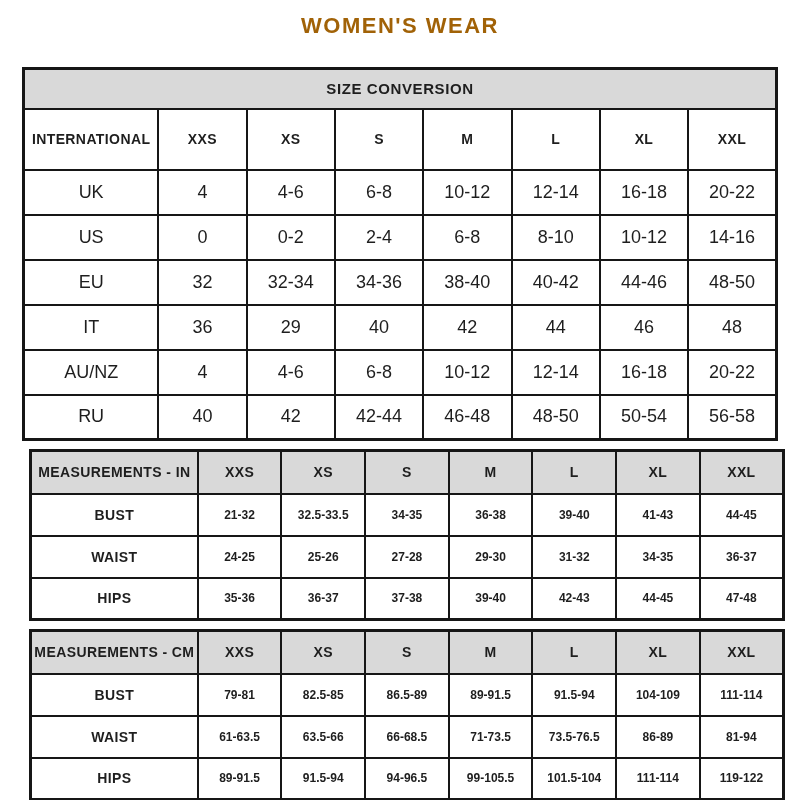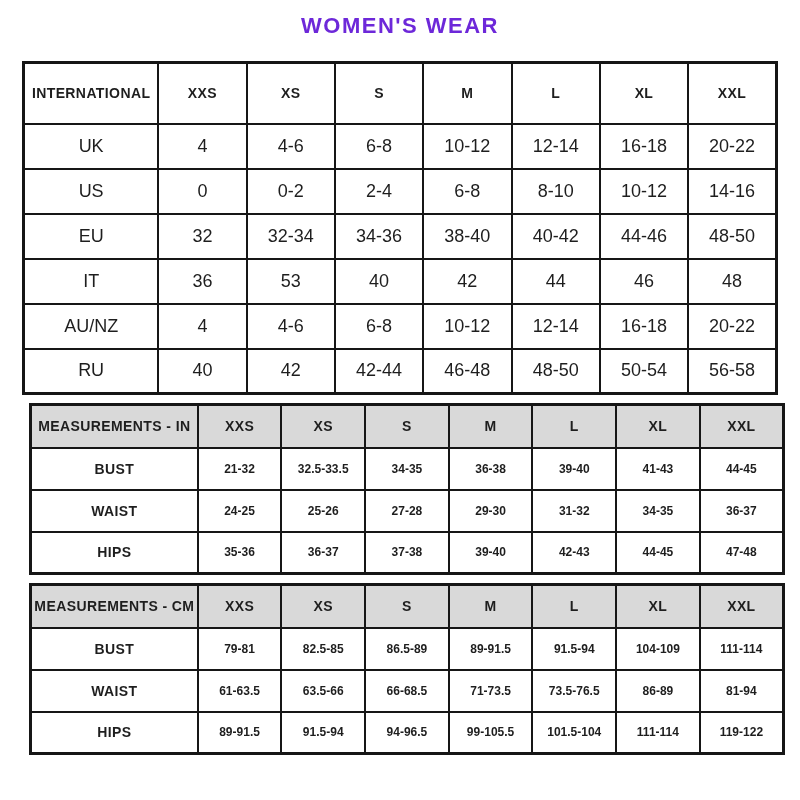--- a/index.html
+++ b/index.html
@@ -9,22 +9,22 @@
     font-family: "Liberation Sans", sans-serif;
     color: #1e1e1e;
     overflow: hidden;
   }
   .page { width: 800px; height: 800px; padding-top: 13px; }
   .page-title {
     text-align: center;
     font-size: 22px;
     font-weight: 700;
     letter-spacing: 1.5px;
-    color: #6d28d9;
-    margin-bottom: 22px;
+    color: #a16207;
+    margin-bottom: 28px;
   }
   table {
     width: 756px;
     margin: 0 auto;
     border-collapse: collapse;
     table-layout: fixed;
     border: 3px solid #161616;
   }
   td, th {
     border: 2px solid #161616;
@@ -76,20 +76,23 @@
       <col class="c-label">
         <col class="c-size">
         <col class="c-size">
         <col class="c-size">
         <col class="c-size">
         <col class="c-size">
         <col class="c-size">
         <col class="c-size">
     </colgroup>
     <tbody>
+        <tr class="band-row">
+      <td colspan="8">SIZE CONVERSION</td>
+    </tr>
     <tr class="head-row">
       <th>INTERNATIONAL</th>
       <th>XXS</th>
       <th>XS</th>
       <th>S</th>
       <th>M</th>
       <th>L</th>
       <th>XL</th>
       <th>XXL</th>
     </tr>
@@ -119,21 +122,21 @@
       <td>32-34</td>
       <td>34-36</td>
       <td>38-40</td>
       <td>40-42</td>
       <td>44-46</td>
       <td>48-50</td>
     </tr>
     <tr class="data-row">
       <td class="row-label">IT</td>
       <td>36</td>
-      <td>53</td>
+      <td>29</td>
       <td>40</td>
       <td>42</td>
       <td>44</td>
       <td>46</td>
       <td>48</td>
     </tr>
     <tr class="data-row">
       <td class="row-label">AU/NZ</td>
       <td>4</td>
       <td>4-6</td>

